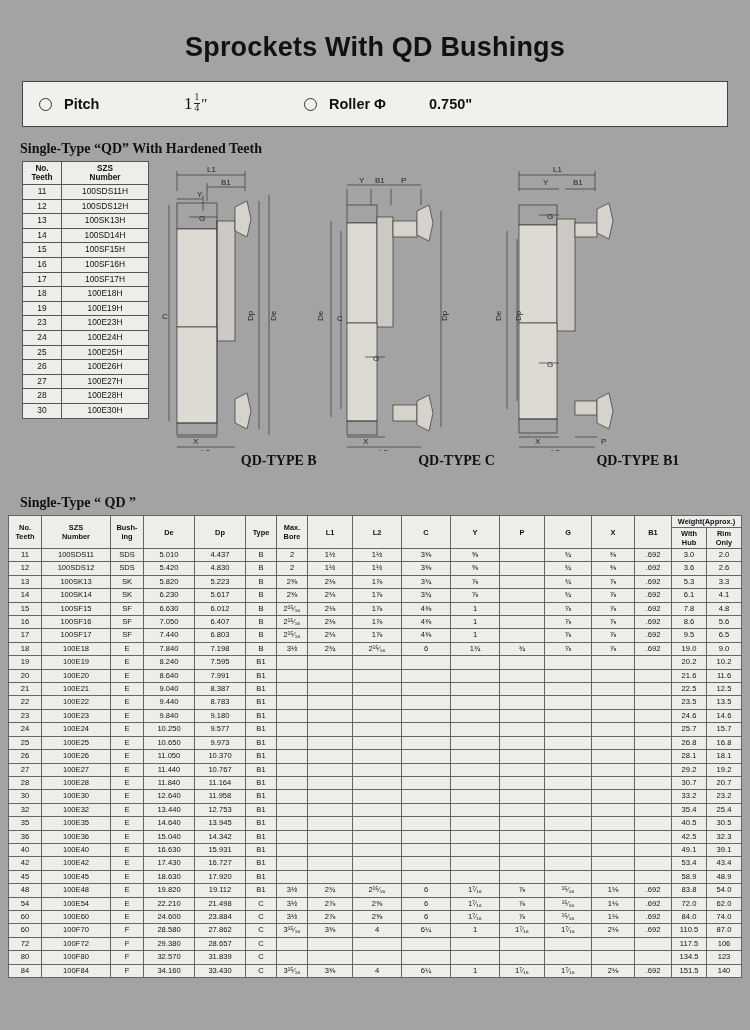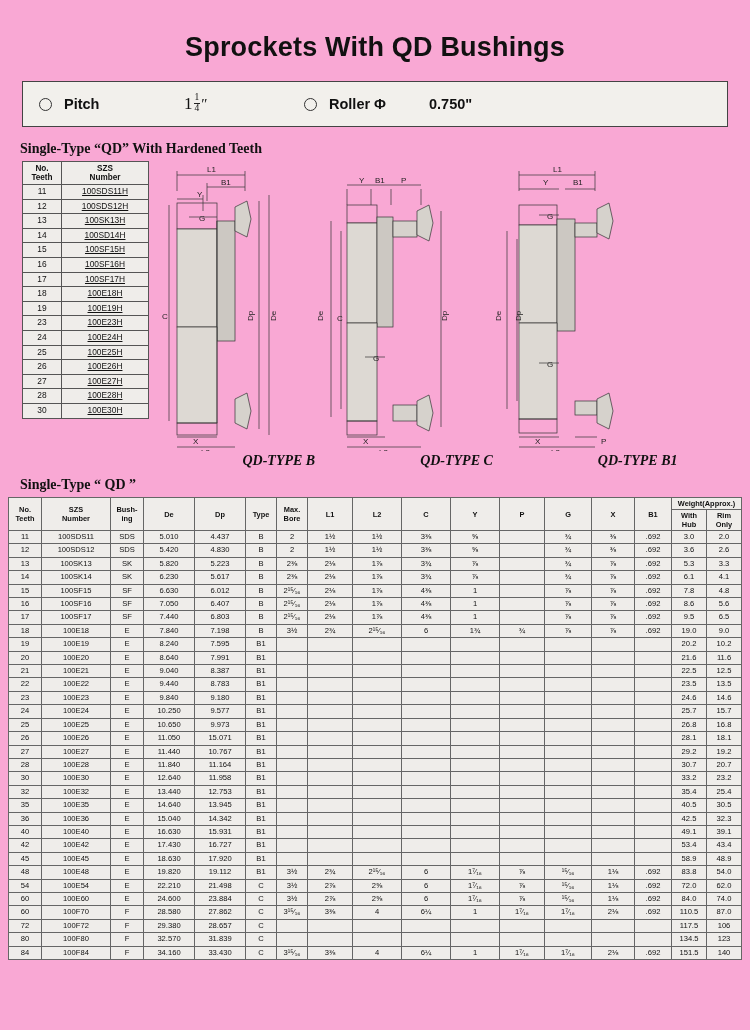--- a/index.html
+++ b/index.html
@@ -12,21 +12,21 @@
     height: 1030px;
     position: relative;
     font-family: "Liberation Serif", serif;
     color: #111;
     overflow: hidden;
   }
   .page {
     position: relative;
     width: 750px;
     height: 1030px;
-    background: #f9a8d4;
+    background: #a3a3a3;
   }
   .title {
     text-align: center;
     font-family: "Liberation Sans", sans-serif;
     font-weight: bold;
     font-size: 27px;
     letter-spacing: 0.2px;
     padding-top: 32px;
     color: #111;
   }
@@ -81,21 +81,21 @@
   .frac .stack .den { padding: 0 1px; }
   .frac .quote { font-size: 15px; vertical-align: super; margin-left: 1px; }
 
   
   .sec-head {
     font-family: "Liberation Serif", serif;
     font-weight: bold;
     font-size: 14px;
     margin: 14px 0 4px 20px;
   }
-  .sec-head-2 { margin-top: 8px; }
+  .sec-head-2 { margin-top: 26px; }
 
   
   .upper {
     display: flex;
     margin: 0 20px;
     align-items: flex-start;
   }
   .teeth-table {
     border-collapse: collapse;
     font-family: "Liberation Sans", sans-serif;
@@ -105,35 +105,34 @@
   }
   .teeth-table th, .teeth-table td {
     border: 1px solid #555;
     text-align: center;
     padding: 0 4px;
     height: 13.6px;
     line-height: 13.6px;
   }
   .teeth-table th { font-weight: bold; font-size: 8.2px; line-height: 9px; padding: 2px 4px; }
   .teeth-table td.num { width: 30px; }
-  .teeth-table td.szs { width: 78px; text-decoration: underline; }
+  .teeth-table td.szs { width: 78px; }
 
   .drawings {
     flex: 1;
     position: relative;
     height: 290px;
     margin-left: 10px;
   }
   .drawings svg { display: block; }
   .dtype-row {
     display: flex;
     justify-content: space-around;
     font-family: "Liberation Serif", serif;
     font-weight: bold;
-    font-style: italic;
     font-size: 14px;
     margin-top: 2px;
     align-items: center;
   }
   .dtype-row span { text-align: center; }
 
   
   .main-table-wrap {
     margin: 4px 8px 0 8px;
   }
@@ -725,21 +724,21 @@
             <td></td>
             <td></td>
             <td>26.8</td>
             <td>16.8</td>
           </tr>
           <tr>
             <td>26</td>
             <td class="szs">100E26</td>
             <td>E</td>
             <td>11.050</td>
-            <td>15.071</td>
+            <td>10.370</td>
             <td>B1</td>
             <td></td>
             <td></td>
             <td></td>
             <td></td>
             <td></td>
             <td></td>
             <td></td>
             <td></td>
             <td></td>

